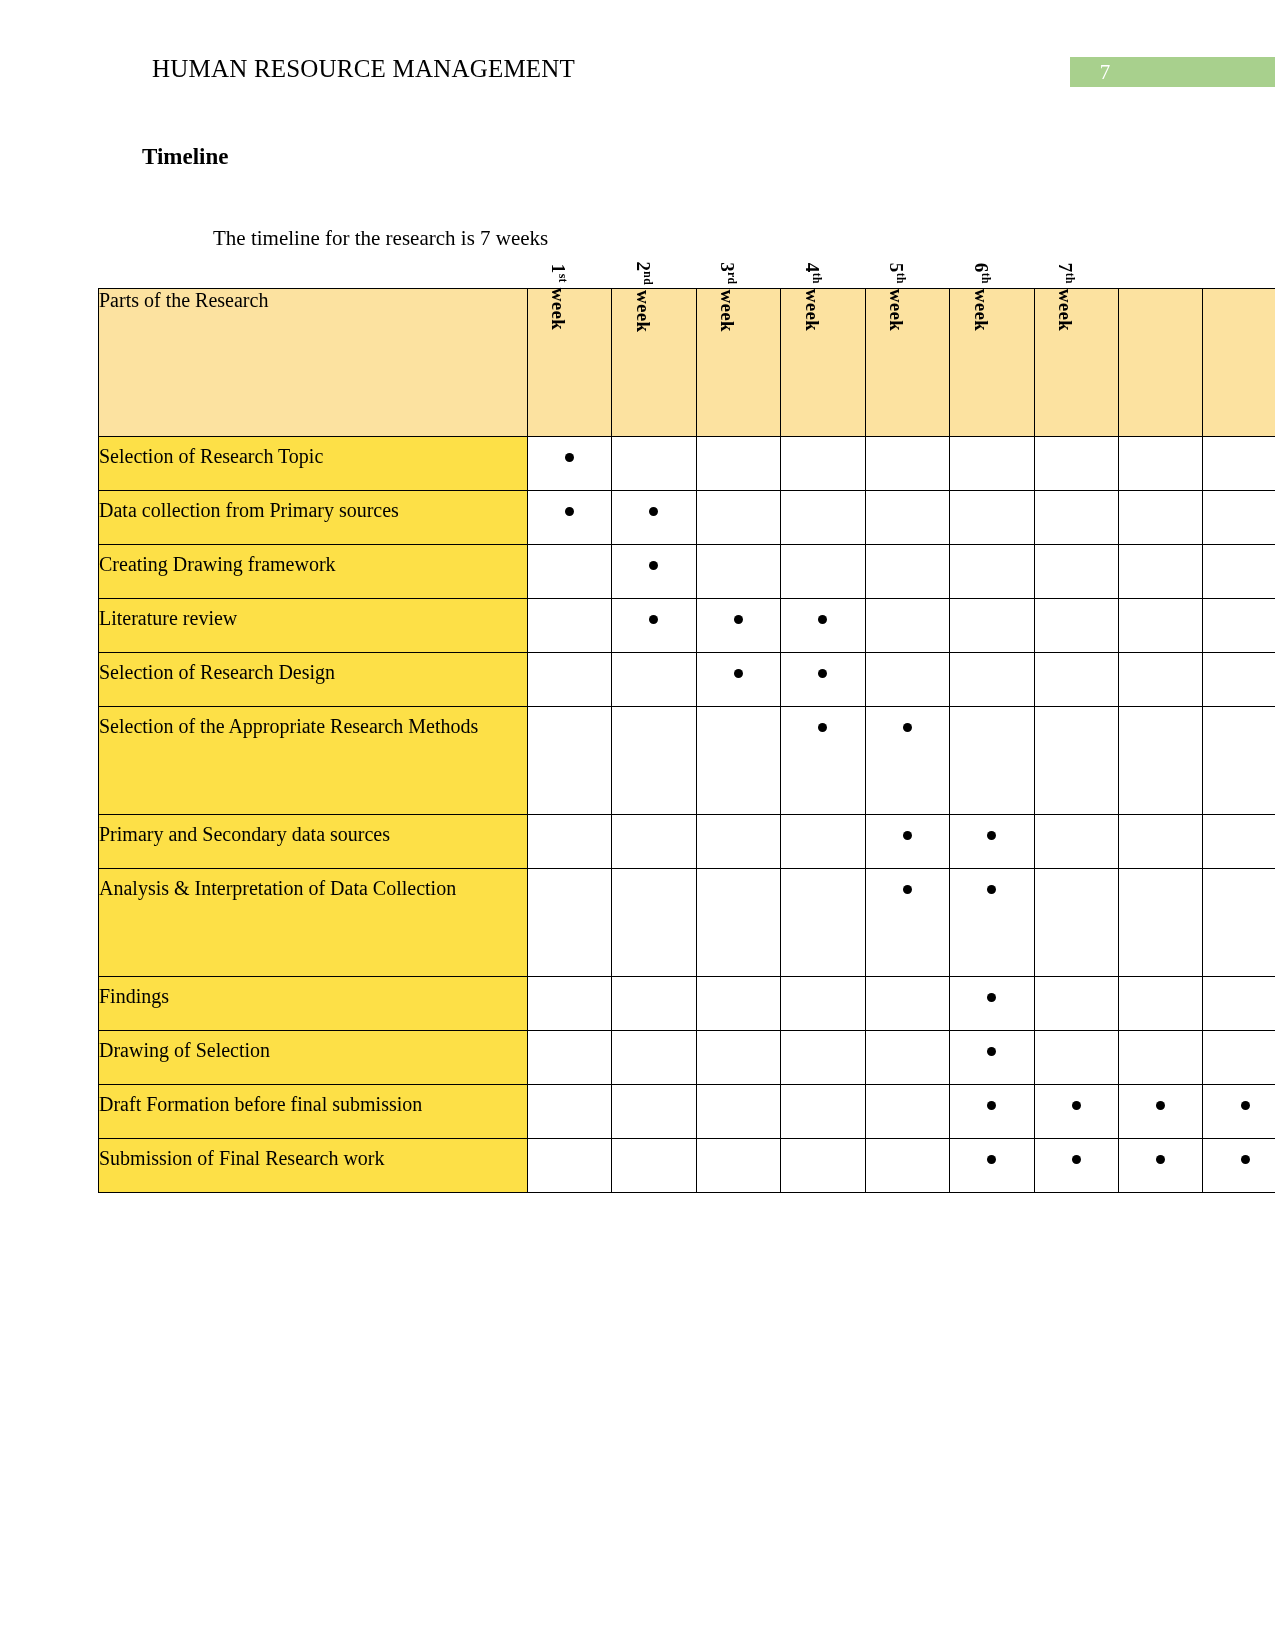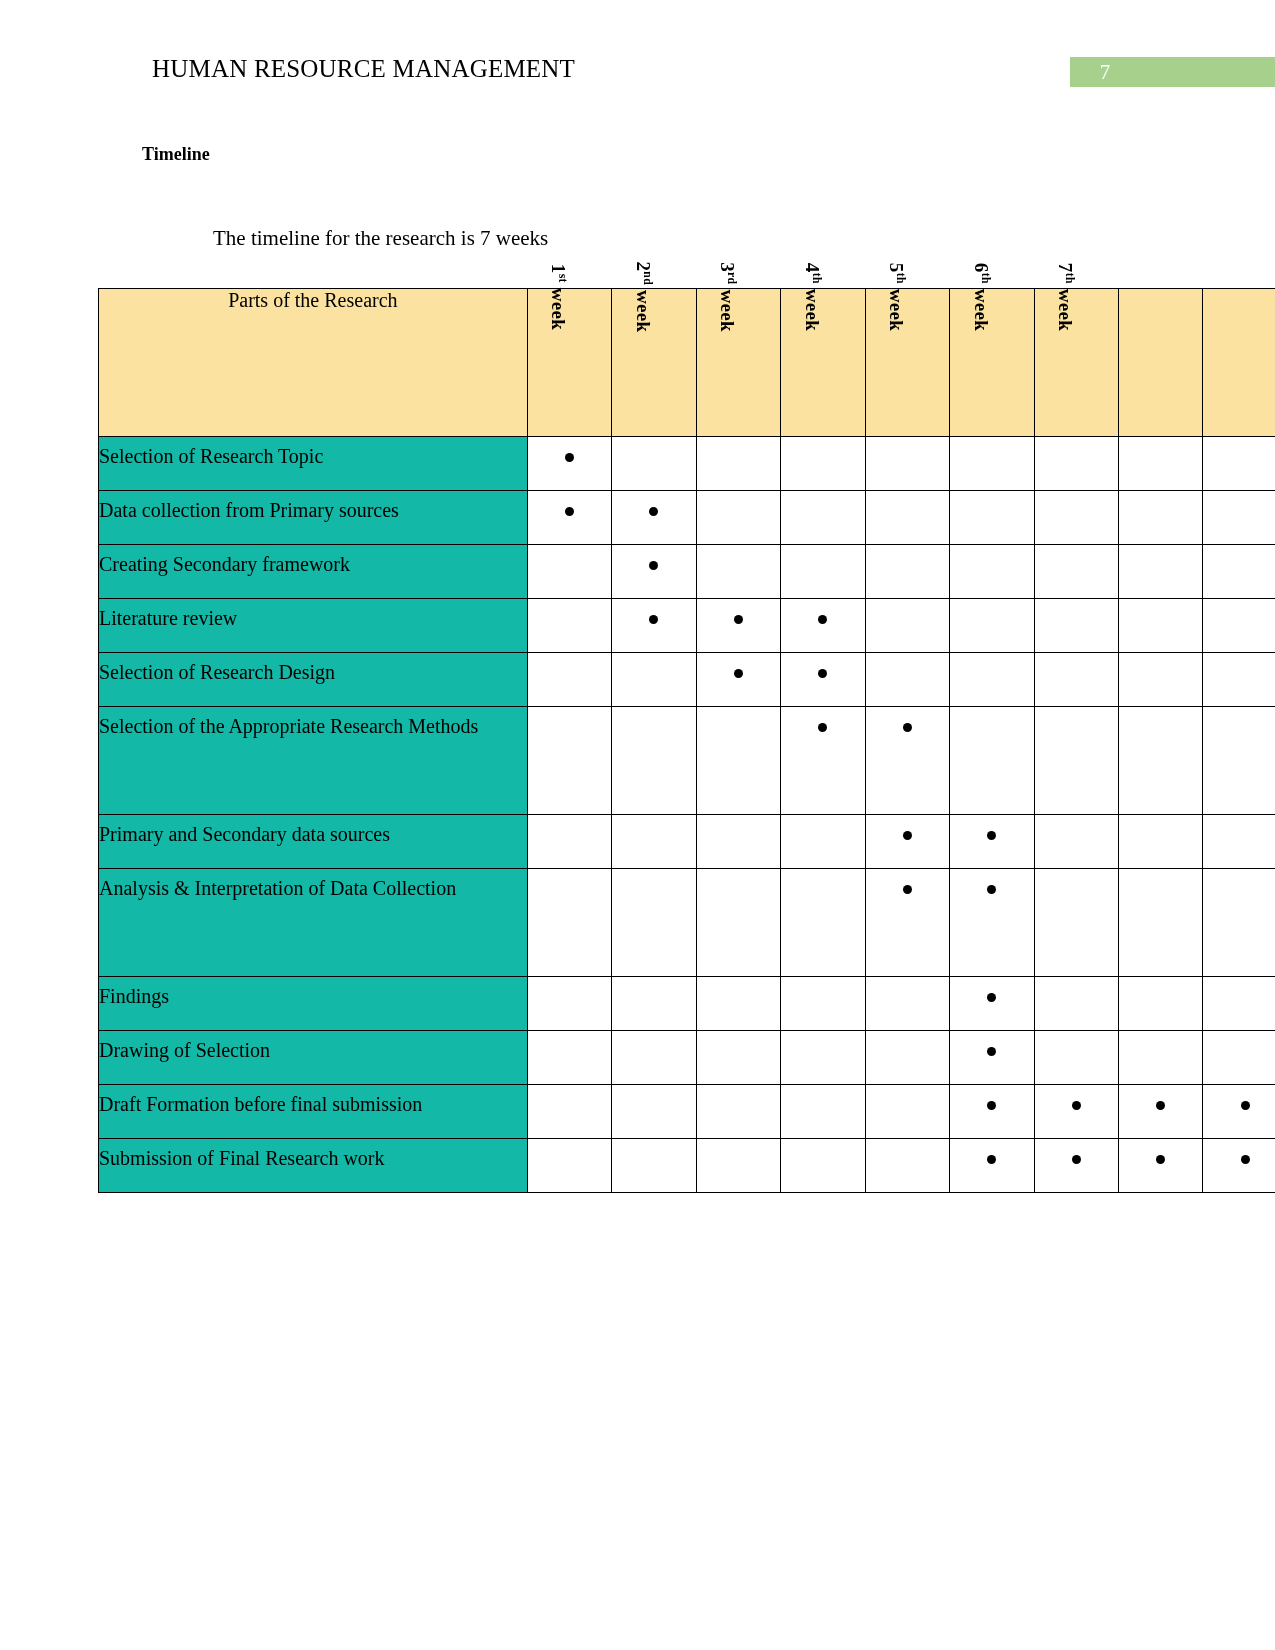--- a/index.html
+++ b/index.html
@@ -49,21 +49,21 @@
     font-size: 21px;
     color: #ffffff;
     line-height: 28px;
   }
 
   
   .section-heading {
     position: absolute;
     left: 142px;
     top: 144px;
-    font-size: 18px;
+    font-size: 23px;
     font-weight: bold;
   }
   .intro-paragraph {
     position: absolute;
     left: 213px;
     top: 218px;
     font-size: 21px;
     white-space: nowrap;
     margin-top: 8px;
   }
@@ -91,21 +91,21 @@
   
   col.c-task  { width: 406px; }
   col.c-week  { width: 80px;  }
 
   
   tr.head-row { height: 148px; }
   tr.head-row th {
     background: #fce2a0;
   }
   th.task-head {
-    text-align: center;
+    text-align: left;
     font-size: 20px;
     font-weight: bold;
     padding: 10px 0 0 8px;
     vertical-align: top;
     margin-left: 16px;
   }
   th.week-head {
     position: relative;
     background: #fce2a0;
   }
@@ -120,21 +120,21 @@
     font-weight: bold;
     letter-spacing: 0.3px;
   }
   .vlabel sup {
     font-size: 0.62em;
     vertical-align: super;
   }
 
   
   td.task-cell {
-    background: #14b8a6;
+    background: #fde047;
     font-size: 20px;
     text-align: justify;
     text-justify: inter-word;
     padding: 7px 10px 0 8px;
     line-height: 1.9;
   }
   td.week-cell {
     background: #ffffff;
     text-align: center;
     position: relative;
@@ -229,21 +229,21 @@
           </td>
           <td class="week-cell"></td>
           <td class="week-cell"></td>
           <td class="week-cell"></td>
           <td class="week-cell"></td>
           <td class="week-cell"></td>
           <td class="week-cell"></td>
           <td class="week-cell"></td>
         </tr>
         <tr class="r1">
-          <td class="task-cell">Creating Secondary framework</td>
+          <td class="task-cell">Creating Drawing framework</td>
           <td class="week-cell"></td>
           <td class="week-cell">
             <span class="dot"></span>
           </td>
           <td class="week-cell"></td>
           <td class="week-cell"></td>
           <td class="week-cell"></td>
           <td class="week-cell"></td>
           <td class="week-cell"></td>
           <td class="week-cell"></td>

